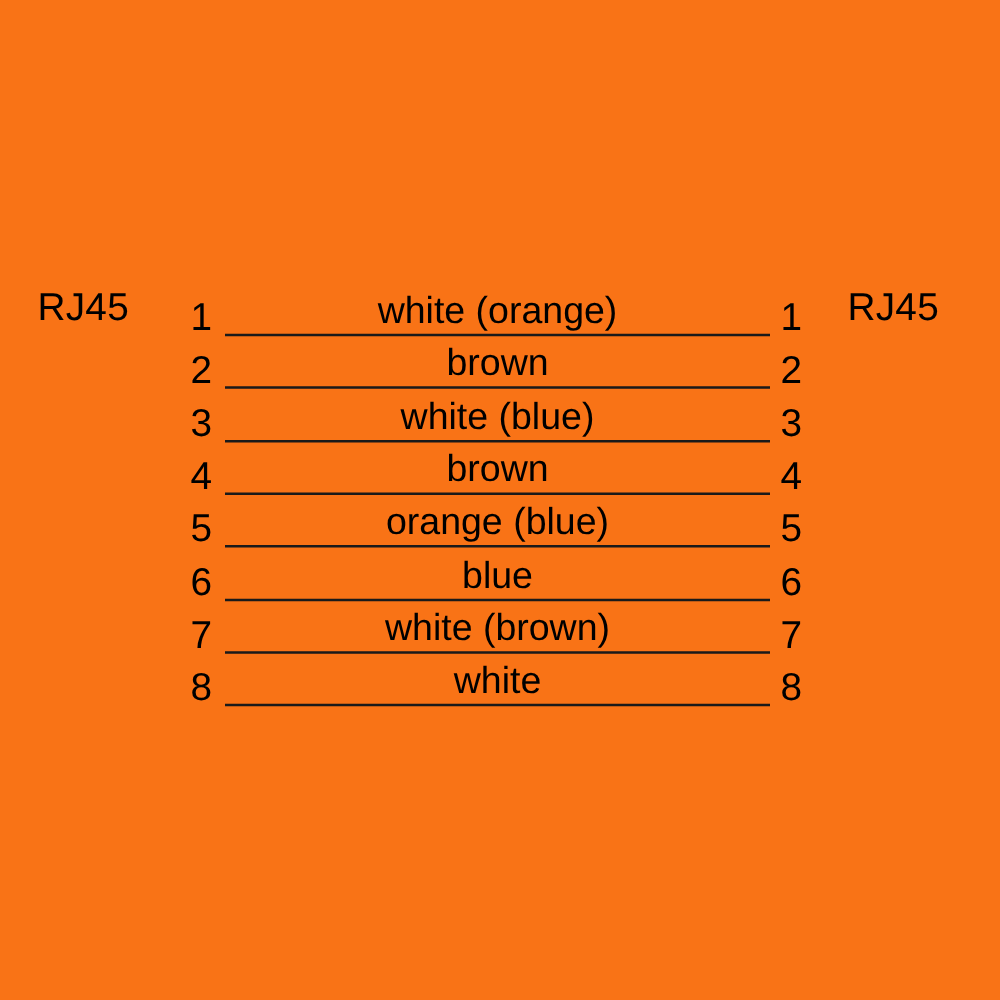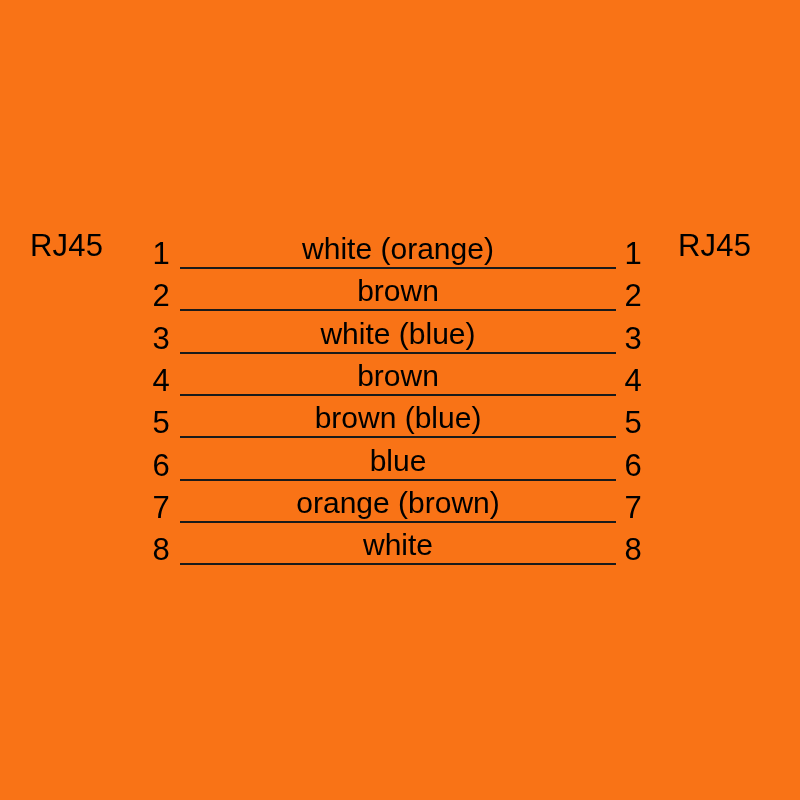--- a/index.html
+++ b/index.html
@@ -119,33 +119,33 @@
         <div class="wire-line"></div>
         <div class="pin-number right">3</div>
       </div>
       <div class="pin-row" style="top: 394.9px;">
         <div class="wire-label">brown</div>
         <div class="pin-number left">4</div>
         <div class="wire-line"></div>
         <div class="pin-number right">4</div>
       </div>
       <div class="pin-row" style="top: 437.2px;">
-        <div class="wire-label">brown (blue)</div>
+        <div class="wire-label">orange (blue)</div>
         <div class="pin-number left">5</div>
         <div class="wire-line"></div>
         <div class="pin-number right">5</div>
       </div>
       <div class="pin-row" style="top: 479.5px;">
         <div class="wire-label">blue</div>
         <div class="pin-number left">6</div>
         <div class="wire-line"></div>
         <div class="pin-number right">6</div>
       </div>
       <div class="pin-row" style="top: 521.8px;">
-        <div class="wire-label">orange (brown)</div>
+        <div class="wire-label">white (brown)</div>
         <div class="pin-number left">7</div>
         <div class="wire-line"></div>
         <div class="pin-number right">7</div>
       </div>
       <div class="pin-row" style="top: 564.1px;">
         <div class="wire-label">white</div>
         <div class="pin-number left">8</div>
         <div class="wire-line"></div>
         <div class="pin-number right">8</div>
       </div>

